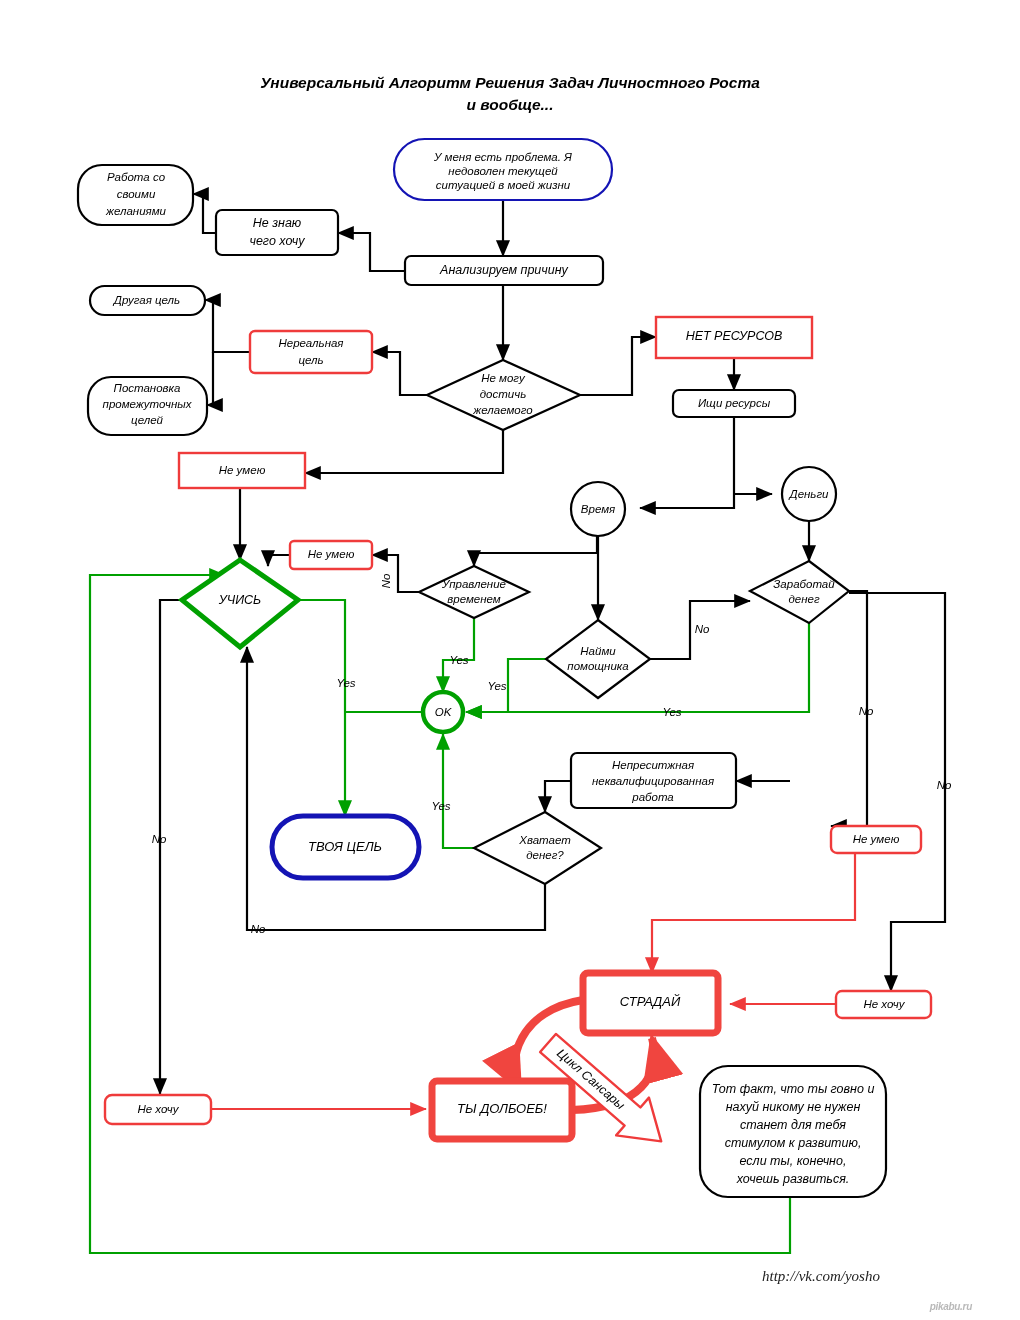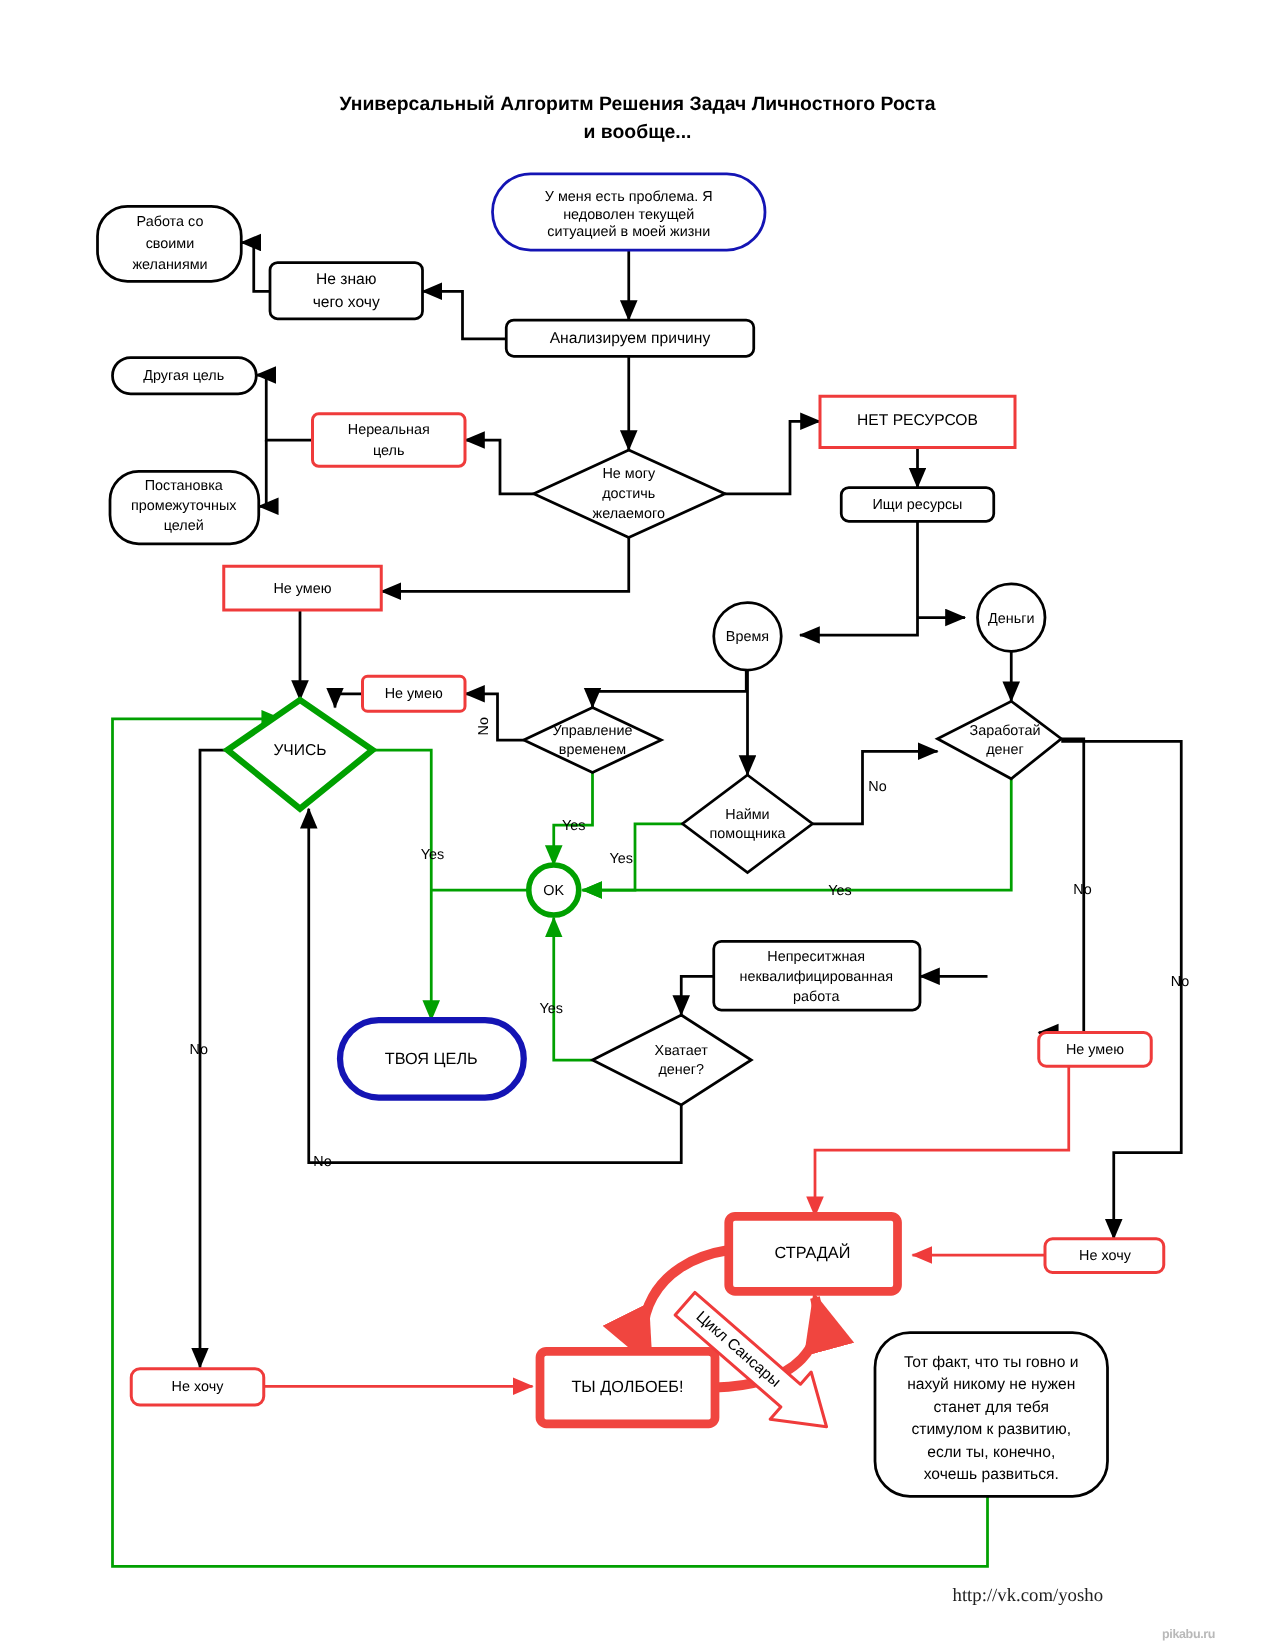--- a/index.html
+++ b/index.html
@@ -1,19 +1,19 @@
 <!DOCTYPE html>
 <html><head>
 <meta charset="utf-8">
 <style>
   html,body{margin:0;padding:0;background:#ffffff;}
   body{width:1020px;height:1320px;position:relative;
        font-family:"Liberation Sans","DejaVu Sans",sans-serif;
        -webkit-font-smoothing:antialiased;}
-  #chart-root{position:absolute;left:0;top:0;width:859px;height:1320px;}
+  #chart-root{position:absolute;left:0;top:0;width:859px;height:1320px;font-style:italic;}
   svg{display:block;}
   .nodeText{font-family:"Liberation Sans","DejaVu Sans",sans-serif;
             fill:#000;text-anchor:middle;dominant-baseline:middle;}
   .t11{font-size:11.5px;}
   .t12{font-size:12.5px;}
   .t13{font-size:13px;}
   .edgeLbl{font-family:"Liberation Sans","DejaVu Sans",sans-serif;
            font-size:11.5px;fill:#000;text-anchor:middle;}
   .title{font-family:"Liberation Sans","DejaVu Sans",sans-serif;
          font-size:15.5px;font-weight:bold;fill:#000;text-anchor:middle;}

